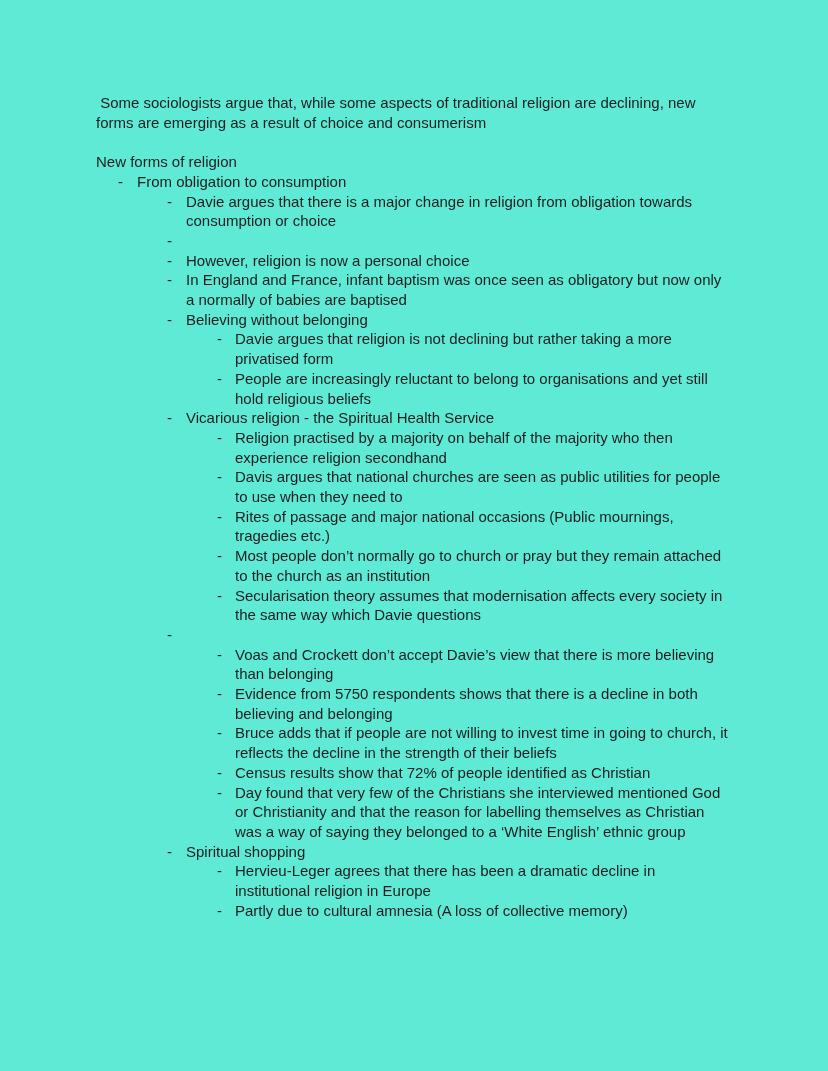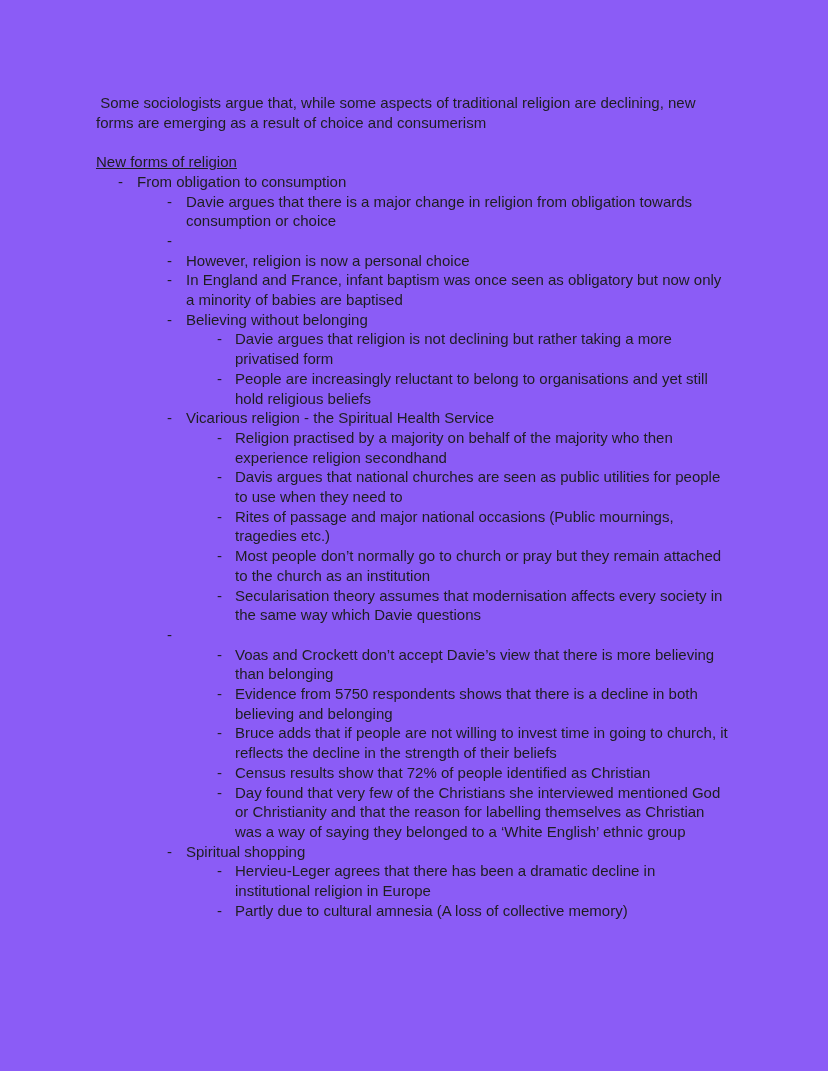--- a/index.html
+++ b/index.html
@@ -4,34 +4,34 @@
 <style>
   html, body { margin: 0; padding: 0; }
   body {
     width: 828px; height: 1071px;
     background: #ffffff;
     font-family: "Liberation Sans", sans-serif;
   }
   .page {
     position: relative;
     width: 828px; height: 1071px;
-    background: #8b5cf6;
+    background: #5eead4;
     overflow: hidden;
   }
   .content {
     position: absolute;
     left: 96px; top: 93px;
     width: 636px;
     font-family: "Liberation Sans", sans-serif;
     font-size: 15px;
     line-height: 19.7px;
     color: #1e1e20;
   }
   .blank-line { height: 19.7px; }
-  .heading .txt { text-decoration: underline; }
+  .heading .txt { }
   .li { display: flex; align-items: flex-start; }
   .lvl1 { padding-left: 22px; }
   .lvl2 { padding-left: 71px; }
   .lvl3 { padding-left: 121px; }
   .dash { flex: 0 0 19px; }
   .lvl3 .dash { flex: 0 0 18px; }
   .txt { flex: 1 1 auto; white-space: pre-wrap; min-width: 0; }
   b { font-weight: 400; }
 </style>
 </head>
@@ -52,21 +52,21 @@
       </div>
       <div class="li lvl2">
         <span class="dash">-</span>
       </div>
       <div class="li lvl2">
         <span class="dash">-</span>
         <div class="txt"><span>However, religion is now a personal choice</span></div>
       </div>
       <div class="li lvl2">
         <span class="dash">-</span>
-        <div class="txt"><span>In England and France, infant baptism was once seen as obligatory but now only a minority of babies are baptised</span></div>
+        <div class="txt"><span>In England and France, infant baptism was once seen as obligatory but now only a normally of babies are baptised</span></div>
       </div>
       <div class="li lvl2">
         <span class="dash">-</span>
         <div class="txt"><span>Believing without belonging</span></div>
       </div>
       <div class="li lvl3">
         <span class="dash">-</span>
         <div class="txt"><b>Davie</b><span> argues that religion is not declining but rather taking a more privatised form</span></div>
       </div>
       <div class="li lvl3">

